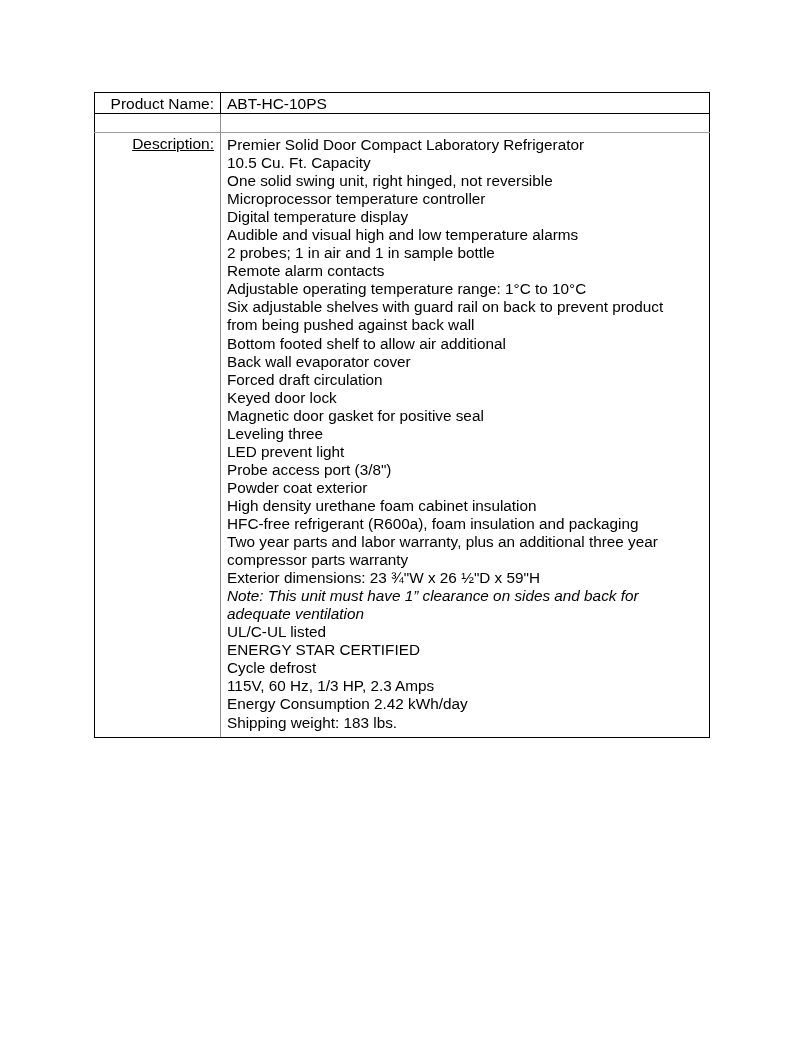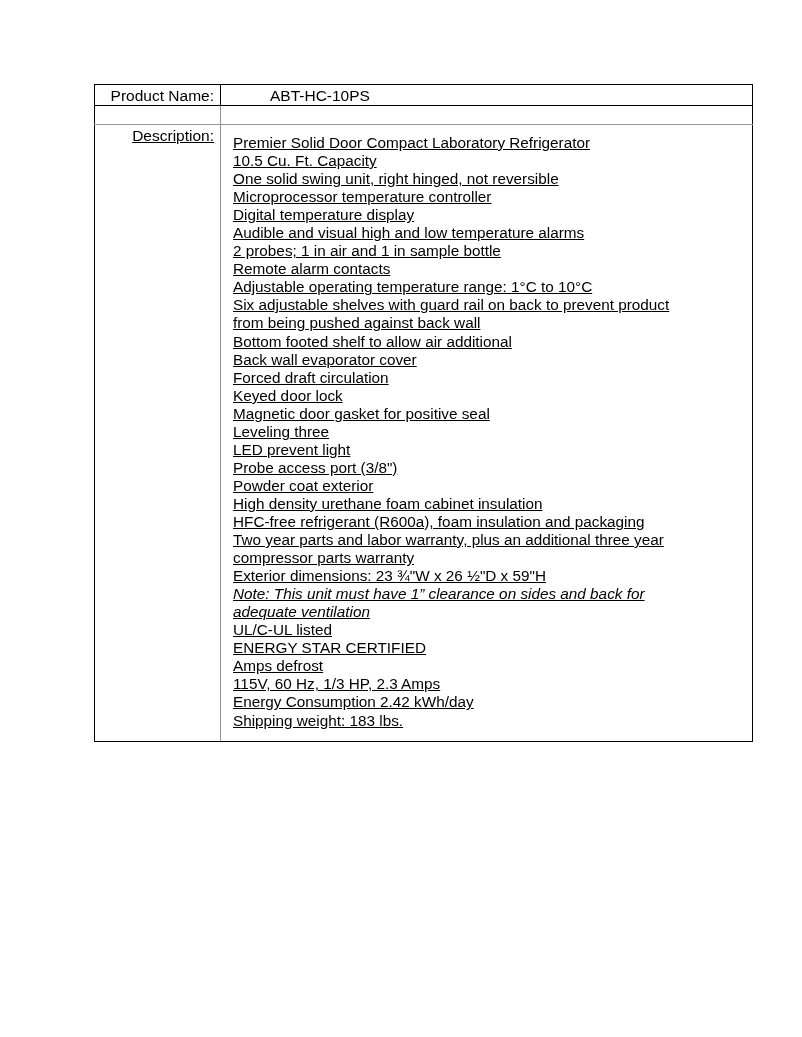--- a/index.html
+++ b/index.html
@@ -20,21 +20,21 @@
     width: 802px;
     height: 1037px;
     background: #ffffff;
     overflow: hidden;
   }
 
   
   .spec-table {
     position: absolute;
     left: 94px;
-    top: 84px;
+    top: 92px;
     width: 613px;
     border-collapse: collapse;
     table-layout: fixed;
   }
 
   .spec-table td {
     vertical-align: top;
     padding: 0;
   }
 
@@ -48,21 +48,20 @@
     border-top: 1.6px solid #000000;
     border-bottom: 1.6px solid #000000;
     height: 20px;
   }
   .row-product .cell-label {
     border-left: 1.6px solid #000000;
     border-right: 1.1px solid #000000;
   }
   .row-product .cell-value {
     border-right: 1.6px solid #000000;
-    padding-left: 43px;
   }
 
   
   .row-spacer .cell-label,
   .row-spacer .cell-value {
     border-bottom: 1.1px solid #9a9a9a;
     height: 18px;
   }
   .row-spacer .cell-label {
     border-left: 1.6px solid #000000;
@@ -97,23 +96,22 @@
     display: block;
     text-align: left;
     font-size: 15.5px;
     line-height: 19px;
     padding: 1px 0 0 6px;
     white-space: nowrap;
   }
 
   .desc-list {
     list-style: none;
-    margin: 6px;
+    margin: 0;
     padding: 3px 4px 5px 6px;
-    text-decoration: underline;
   }
   .desc-list li {
     font-size: 15.3px;
     line-height: 18.05px;
     white-space: normal;
     margin: 0;
     padding: 0;
   }
   .desc-list li.italic {
     font-style: italic;
@@ -173,21 +171,21 @@
               <li>Powder coat exterior</li>
               <li>High density urethane foam cabinet insulation</li>
               <li>HFC-free refrigerant (R600a), foam insulation and packaging</li>
               <li>Two year parts and labor warranty, plus an additional three year</li>
               <li>compressor parts warranty</li>
               <li>Exterior dimensions:  23 ¾"W x 26 ½"D x 59"H</li>
               <li class="italic">Note: This unit must have 1” clearance on sides and back for</li>
               <li class="italic">adequate ventilation</li>
               <li>UL/C-UL listed</li>
               <li>ENERGY STAR CERTIFIED</li>
-              <li>Amps defrost</li>
+              <li>Cycle defrost</li>
               <li>115V, 60 Hz, 1/3 HP, 2.3 Amps</li>
               <li>Energy Consumption 2.42 kWh/day</li>
               <li>Shipping weight:  183 lbs.</li>
             </ul>
         </td>
       </tr>
 
     </tbody>
   </table>
 

